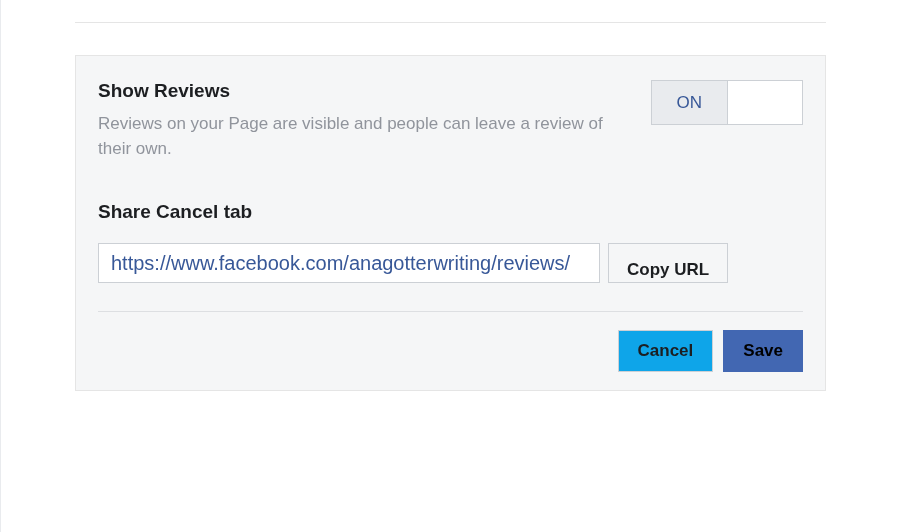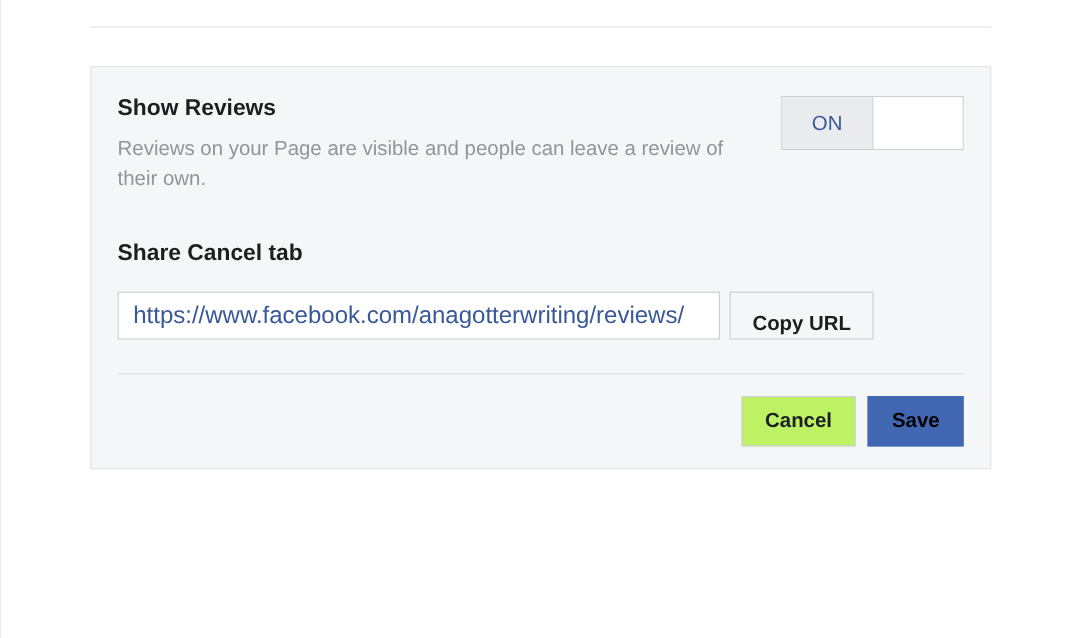--- a/index.html
+++ b/index.html
@@ -134,21 +134,21 @@
   .btn {
     height: 42px;
     padding: 0 19px;
     font-size: 17px;
     font-weight: bold;
     font-family: inherit;
     border: 1px solid #ccd0d5;
     cursor: pointer;
   }
   .btn-secondary {
-    background: #bef264;
+    background: #0ea5e9;
     color: #1c1e21;
   }
   .btn-primary {
     background: #4267b2;
     border-color: #4267b2;
     color: #000000;
   }
 </style>
 </head>
 <body>

